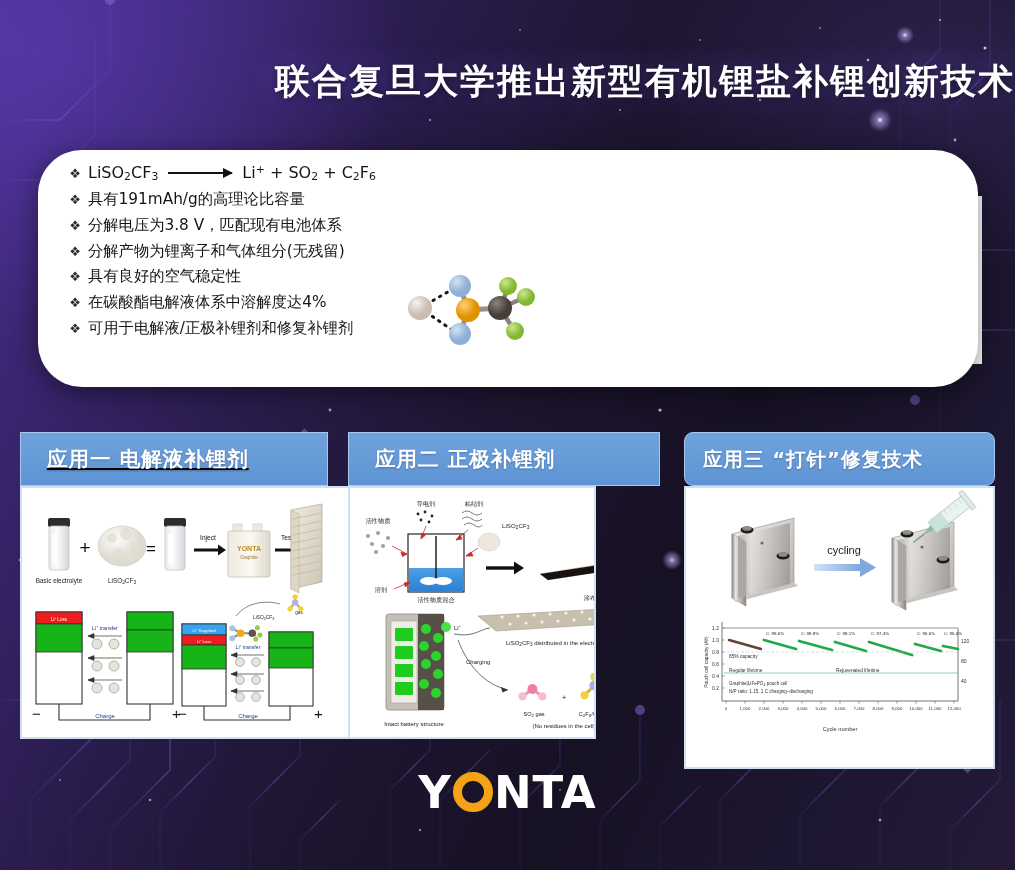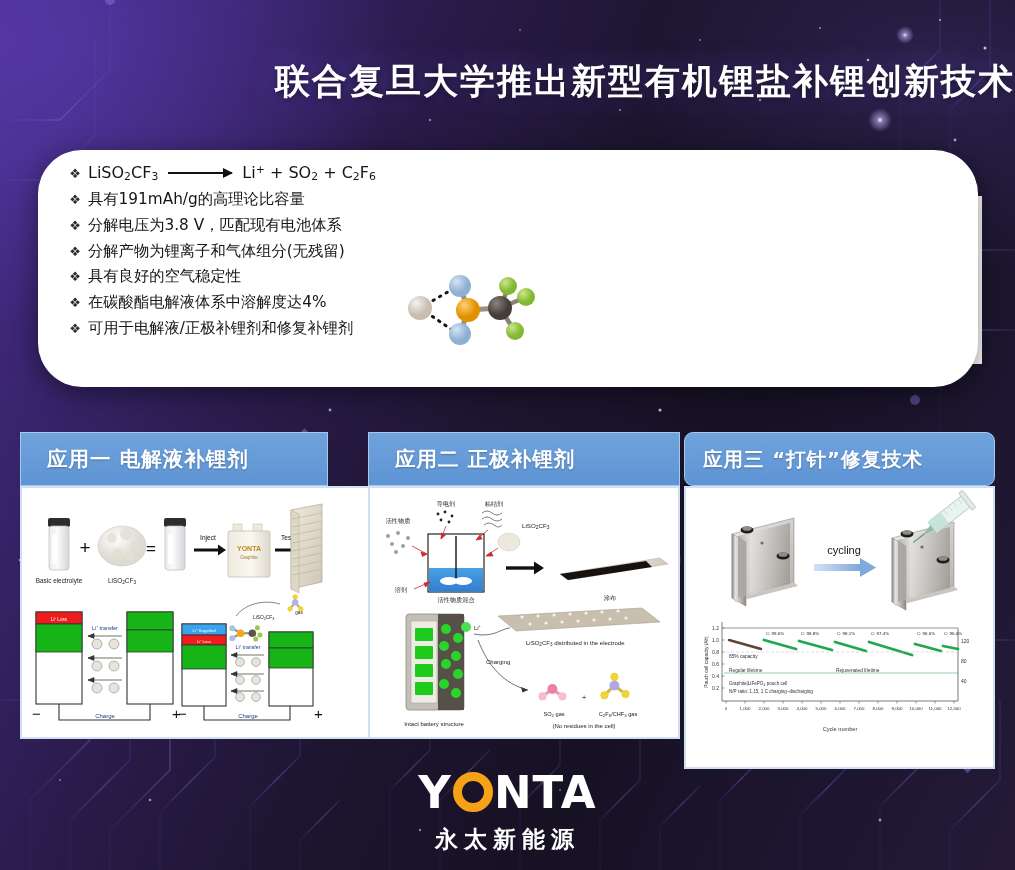--- a/index.html
+++ b/index.html
@@ -96,22 +96,22 @@
     letter-spacing: 1px;
     font-family: "DejaVu Sans", "Liberation Sans", sans-serif;
     text-shadow: 0 1px 2px rgba(0,0,0,.25);
   }
   .panel-body {
     background: #ffffff;
     border: 2px solid #cfe0f3;
     overflow: hidden;
     position: relative;
   }
-  #panel1 { left: 20px;  top: 432px; width: 373px; }
-  #panel2 { left: 368px; top: 432px; width: 312px; }
+  #panel1 { left: 20px;  top: 432px; width: 373px; text-decoration: underline; }
+  #panel2 { left: 348px; top: 432px; width: 248px; }
   #panel3 { left: 684px; top: 432px; width: 311px; }
   #panel1 .panel-body, #panel2 .panel-body { height: 253px; }
   #panel3 .panel-body { height: 283px; }
   #panel1 .panel-head { width: 308px; }
   #panel2 .panel-head { width: 312px; }
   #panel3 .panel-head { width: 311px; font-size: 19.5px; padding-left: 18px; border-radius: 9px; }
 
   
   .logo-wrap {
     position: absolute; left: 0; top: 770px; width: 1015px;
@@ -917,16 +917,15 @@
           <text x="43" y="205" font-size="4.6">N/P ratio: 1.15, 1 C charging–discharging</text>
         </g>
       </svg>
     </div>
   </div>
 
   <div class="logo-wrap">
     <div class="logo-main">
       <span>Y</span><span class="lg-o"></span><span>NTA</span>
     </div>
-    <div class="logo-sub">永太新能源</div>
   </div>
 
 </div>
 
 </body></html>

